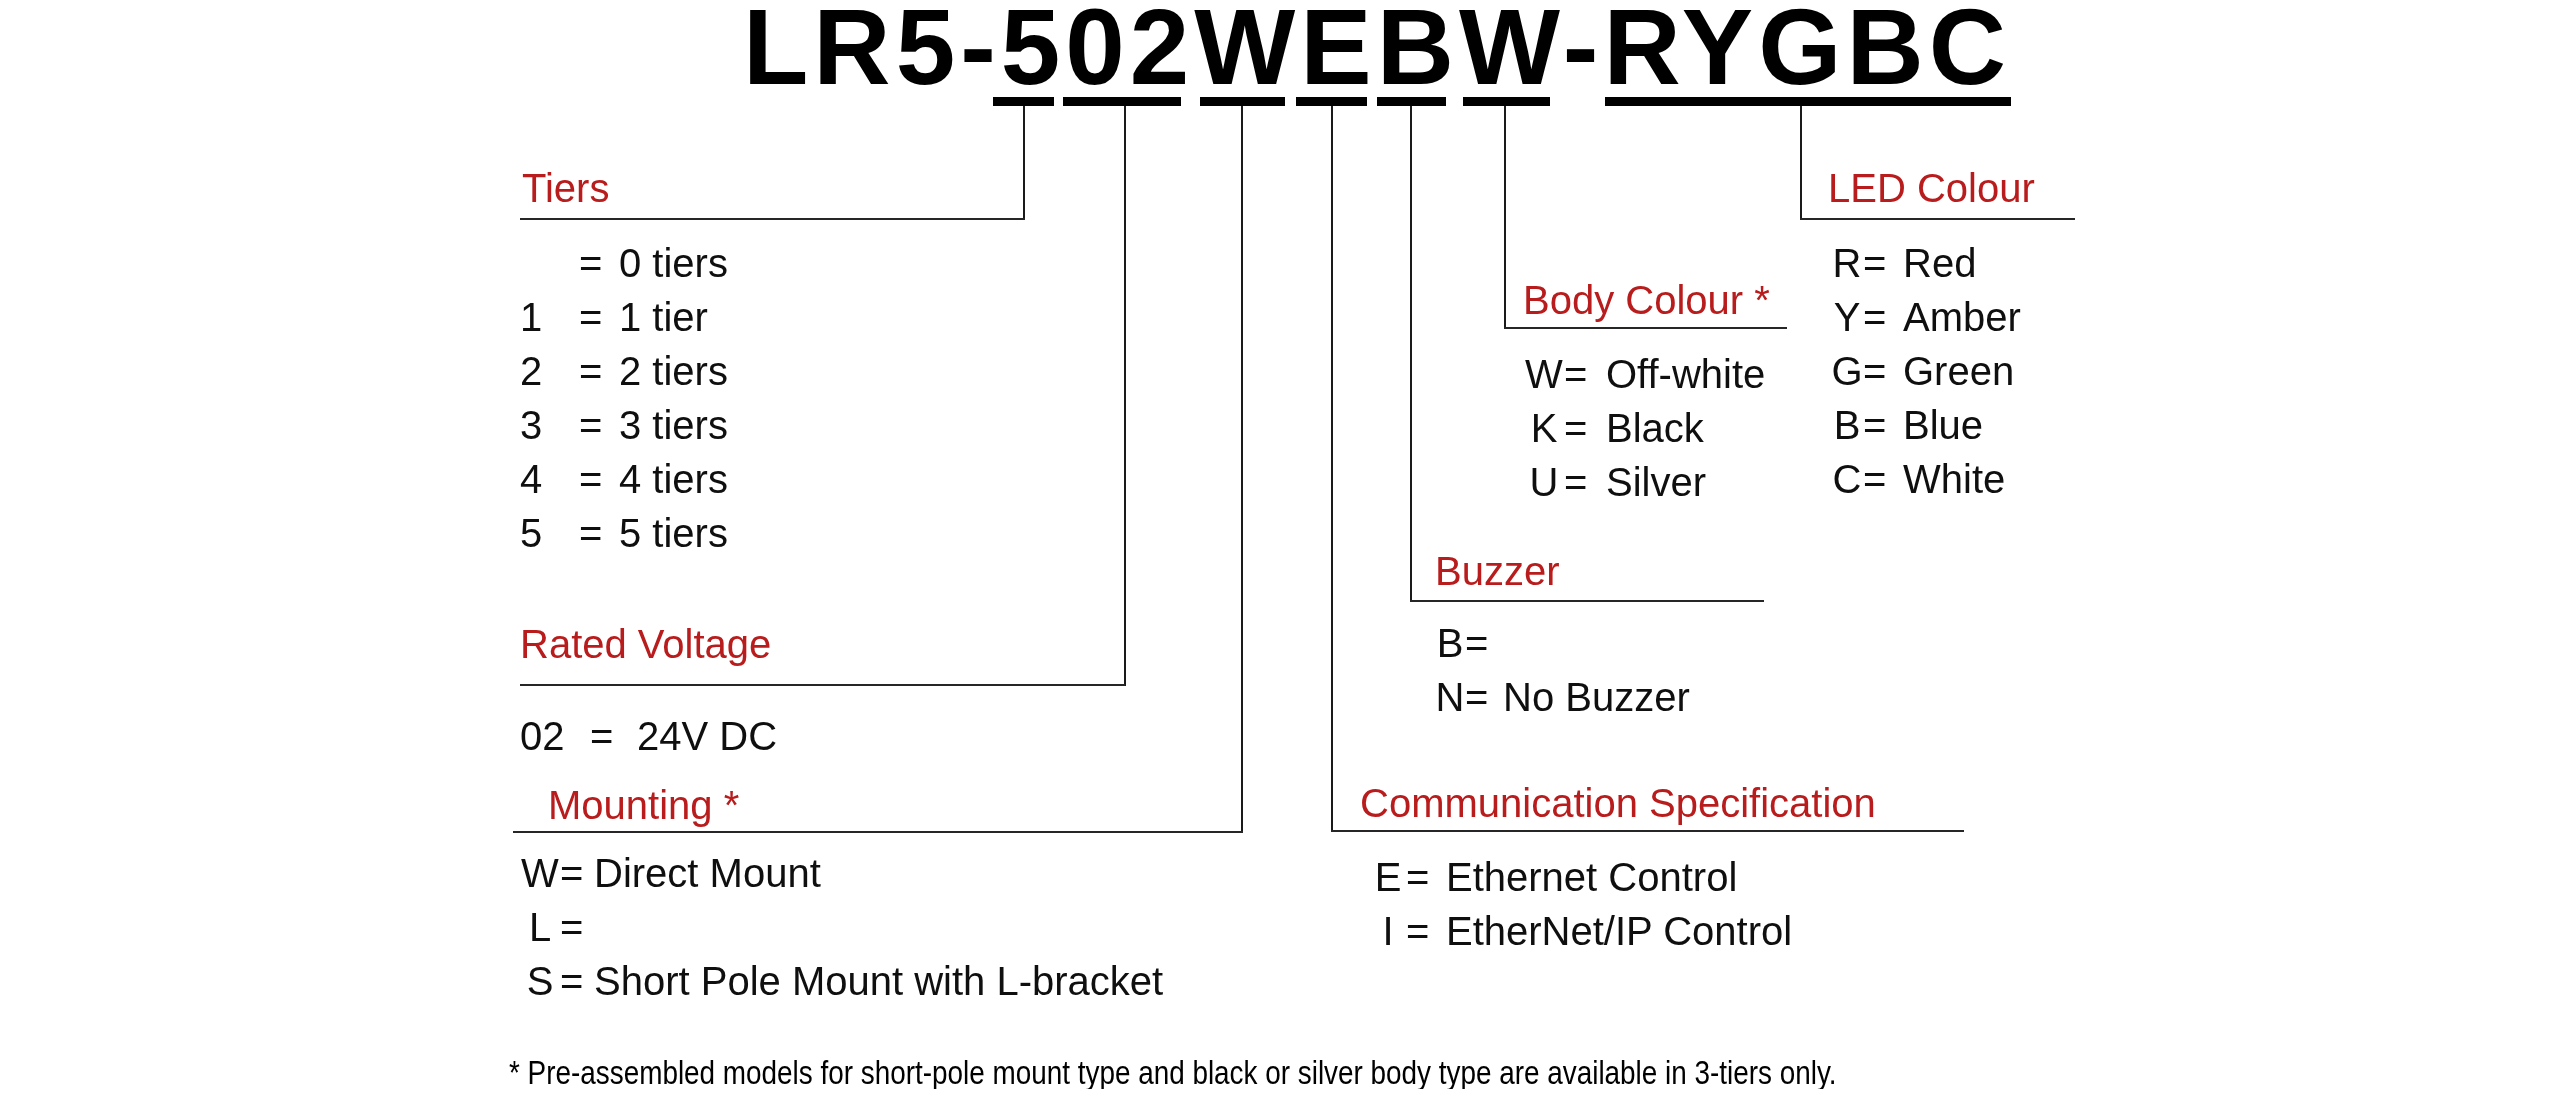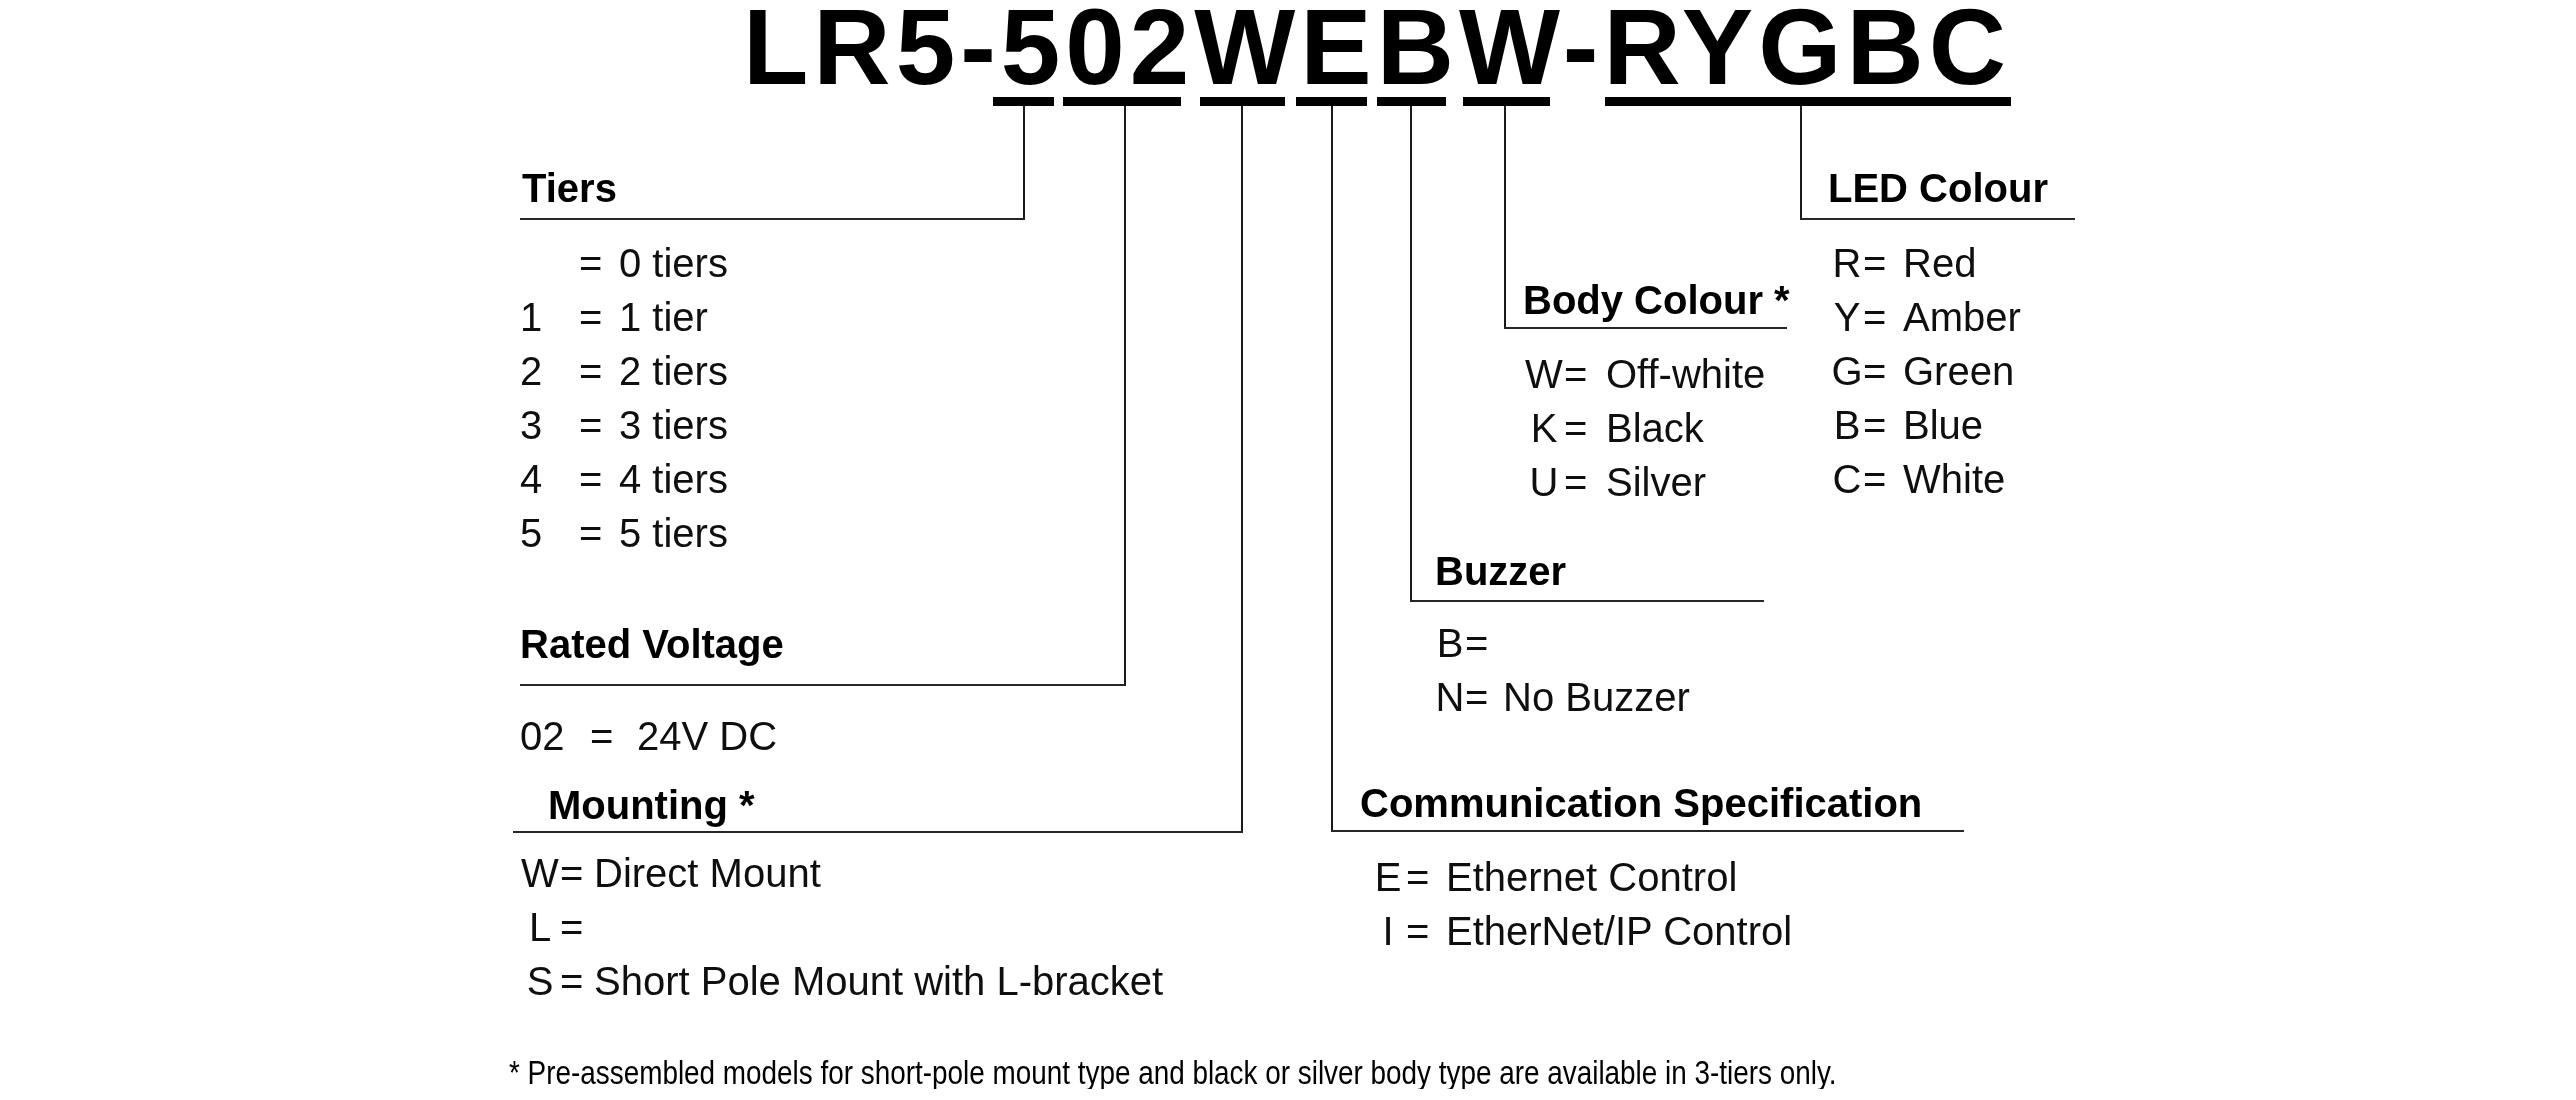--- a/index.html
+++ b/index.html
@@ -27,23 +27,23 @@
   
   .bar{position:absolute; top:97px; height:9px; background:#000000;}
   
   .leader{position:absolute; width:2px; background:#1a1a1a;}
   
   .rule{position:absolute; height:2px; background:#262626;}
   
   .sec-h{
     position:absolute;
     font-size:40px;
-    font-weight:bold;
+    font-weight:normal;
     line-height:40px;
-    color:#000000;
+    color:#b91c1c;
     white-space:nowrap;
   }
   
   .items{position:absolute; font-size:40px; line-height:54px; color:#0f0f0f;}
   .row{display:flex; white-space:nowrap;}
   .row .code{display:inline-block;}
   .row .eq{display:inline-block;}
   .row .val{display:inline-block;}
   .sec-tiers .code{width:59px; text-align:left;}
   .sec-tiers .eq{width:40px;}

